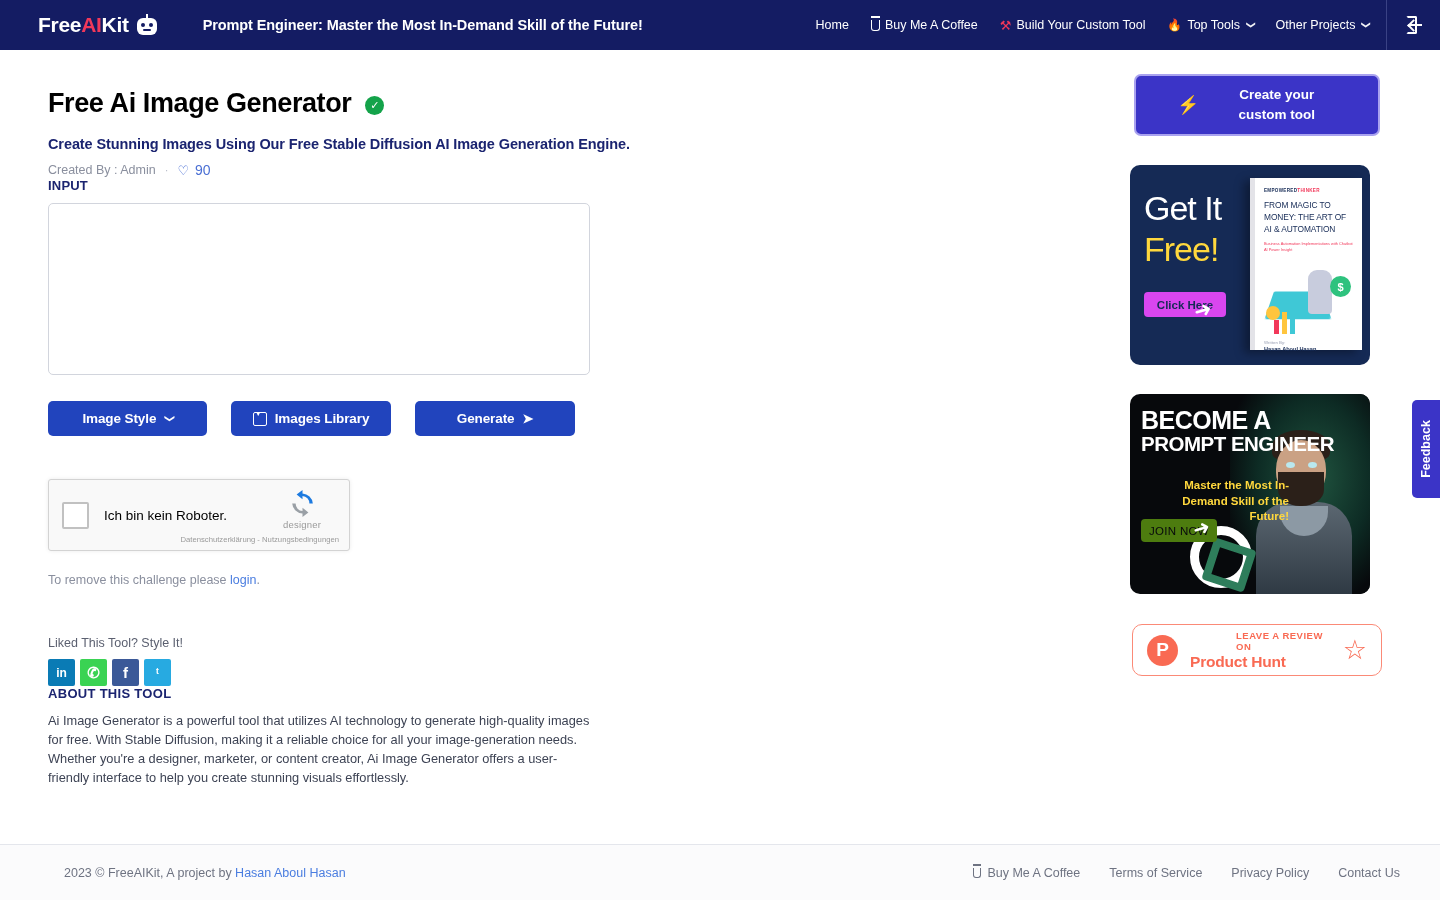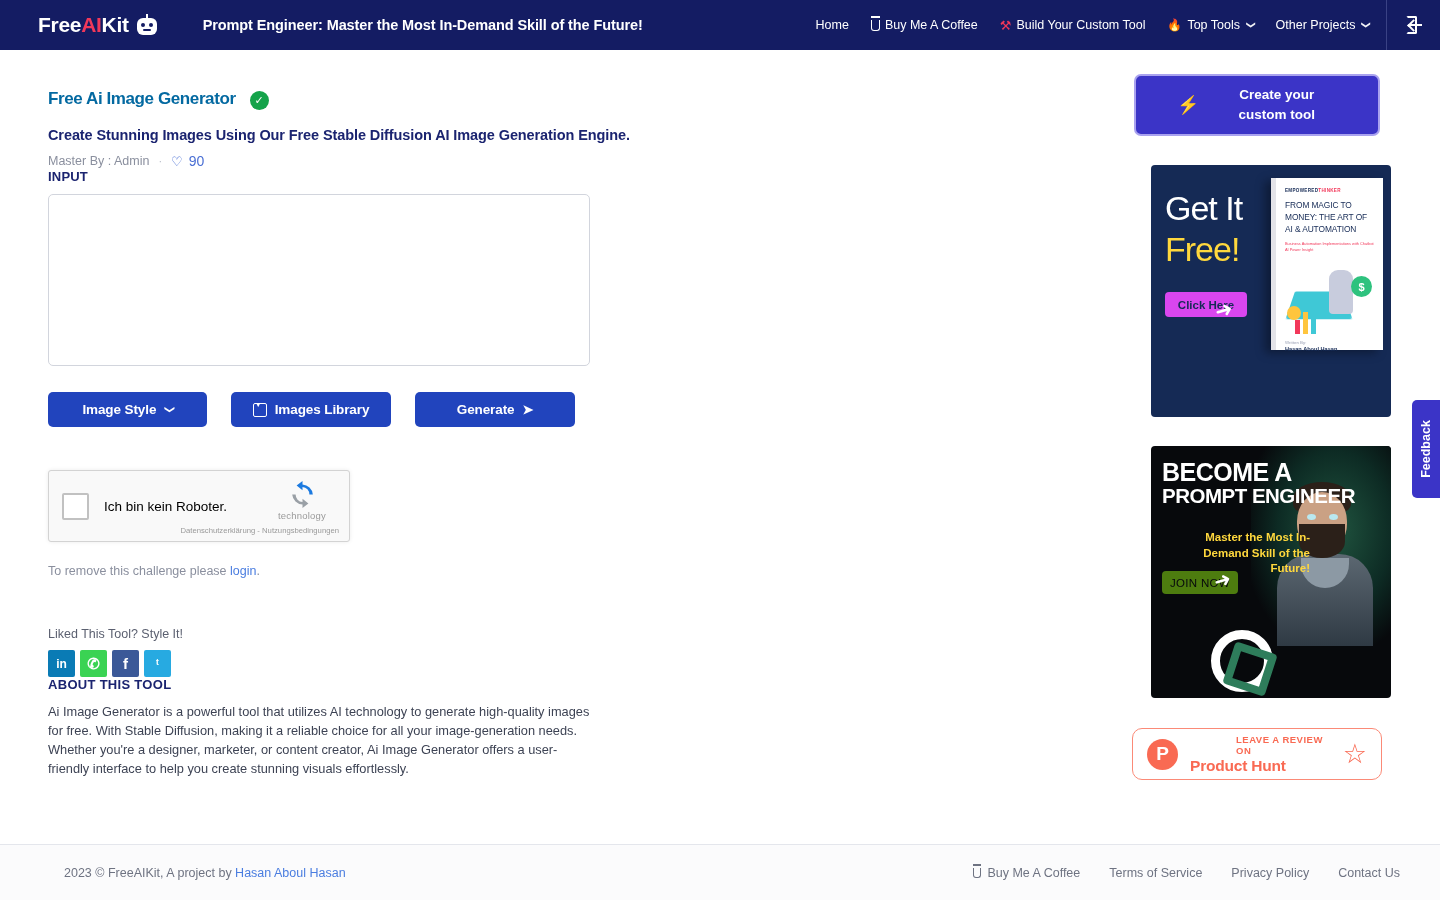--- a/index.html
+++ b/index.html
@@ -67,21 +67,21 @@
     border-left:2px solid #fff; border-bottom:2px solid #fff; transform:rotate(45deg);
   }
 
   
   .body-wrap { display: flex; padding: 0; height: 800px; }
   .main-col { width: 1110px; padding: 38px 0 0 48px; }
   .side-col { width: 330px; padding: 24px 0 0 0; }
 
   
   .title-row { display: flex; align-items: center; gap: 14px; }
-  .page-title { font-size: 17px; font-weight: bold; color: #0369a1; letter-spacing: -.4px; }
+  .page-title { font-size: 27px; font-weight: bold; color: #000000; letter-spacing: -.4px; }
   .verified {
     width: 19px; height: 19px; border-radius: 50%; background: #14a34a;
     display: flex; align-items: center; justify-content: center;
     color: #fff; font-size: 11px; line-height: 1; margin-top: 3px;
   }
   .subtitle {
     font-size: 14.5px; font-weight: bold; color: #1b2470;
     margin-top: 17px; letter-spacing: -.1px;
   }
   .meta-row {
@@ -176,22 +176,22 @@
     width: 246px; height: 62px; margin-left: 24px;
     background: #3b34c7; border: 2px solid #a9a2ef; border-radius: 7px;
     color: #fff; font-size: 13.5px; font-weight: bold; line-height: 1.45;
     display: flex; align-items: center; justify-content: center; gap: 17px;
     cursor: pointer; text-align: center; padding: 0 12px;
   }
   .bolt { font-size: 18px; }
   .cta-text { width: 120px; }
 
   .ad {
-    width: 240px; height: 252px; margin-left: 41px; margin-top: 29px;
-    border-radius: 4px; overflow: hidden; position: relative; cursor: pointer;
+    width: 240px; height: 200px; margin-left: 20px; margin-top: 29px;
+    border-radius: 10px; overflow: hidden; position: relative; cursor: pointer;
   }
   
   .ad1 { background: #152a55; }
   .ad1 .a1-left { position: absolute; left: 14px; top: 26px; }
   .ad1 .g1 { font-size: 34px; color: #fff; font-weight: 300; letter-spacing: -1px; line-height: 1; }
   .ad1 .g2 { font-size: 34px; color: #ffd83d; font-weight: 300; letter-spacing: -1px; line-height: 1; margin-top: 7px; }
   .ad1 .click {
     margin-top: 26px; width: 82px; height: 25px; background: #d946ef; border-radius: 4px;
     display: flex; align-items: center; justify-content: center;
     font-size: 11.5px; font-weight: bold; color: #152a55;
@@ -393,21 +393,21 @@
     <div class="main-col">
 
       <div class="title-row">
         <div class="page-title">Free Ai Image Generator</div>
         <div class="verified">✓</div>
       </div>
 
       <div class="subtitle">Create Stunning Images Using Our Free Stable Diffusion AI Image Generation Engine.</div>
 
       <div class="meta-row">
-        <span>Master By : Admin</span>
+        <span>Created By : Admin</span>
         <span class="meta-dot">·</span>
         <span class="likes">
           <span class="heart">♡</span>
           <span class="like-count">90</span>
         </span>
       </div>
 
       <div class="input-label">INPUT</div>
       <textarea class="input-box" placeholder="" style=""></textarea>
 
@@ -429,21 +429,21 @@
       <div class="recaptcha">
         <div class="rc-check"></div>
         <div class="rc-label">Ich bin kein Roboter.</div>
         <div class="rc-brand">
           <div class="rc-logo">
             <svg width="29" height="29" viewBox="0 0 32 32" aria-hidden="true">
               <path d="M16 5 L16 1 L9.5 6.2 L16 11.4 L16 7.6 A8.4 8.4 0 0 1 23.6 16 L27.4 16 A12.2 12.2 0 0 0 16 5 Z" fill="#1c7ae0"></path>
               <path d="M16 27 L16 31 L22.5 25.8 L16 20.6 L16 24.4 A8.4 8.4 0 0 1 8.4 16 L4.6 16 A12.2 12.2 0 0 0 16 27 Z" fill="#9aa0a6"></path>
             </svg>
           </div>
-          <div class="rc-name">technology</div>
+          <div class="rc-name">designer</div>
         </div>
         <div class="rc-terms">Datenschutzerklärung - Nutzungsbedingungen</div>
       </div>
 
       <div class="challenge-note">
         <span>To remove this challenge please </span><a href="#">login</a><span>.</span>
       </div>
 
       <div class="share-label">Liked This Tool? Style It!</div>
       <div class="share-row">

